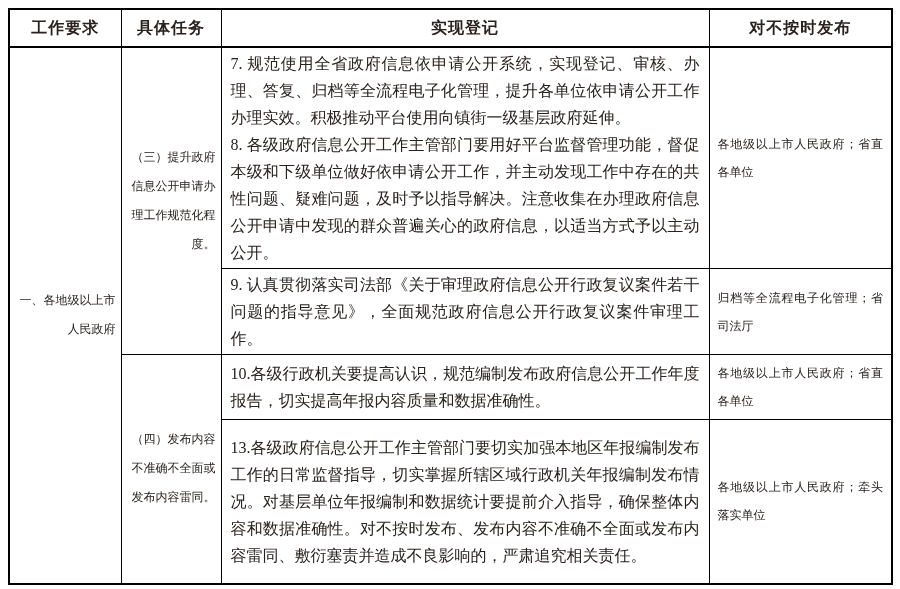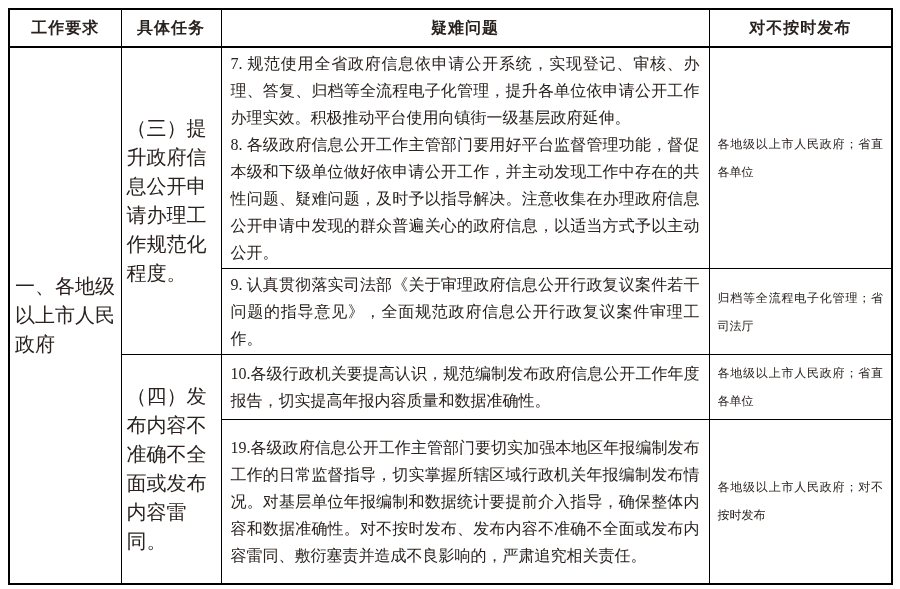--- a/index.html
+++ b/index.html
@@ -38,23 +38,23 @@
     border-bottom: 2px solid #000000;
     letter-spacing: 1px;
   }
   .col-1 { width: 112px; }
   .col-2 { width: 100px; }
   .col-3 { width: 488px; }
   .col-4 { width: 183px; }
 
   td.cell-work,
   td.cell-task {
-    text-align: left;
+    text-align: right;
     vertical-align: middle;
-    font-size: 20px;
+    font-size: 12px;
     line-height: 29px;
     padding: 0 5px;
   }
   td.cell-req {
     vertical-align: middle;
     font-size: 16px;
     line-height: 27px;
     padding: 2px 9px;
   }
   td.cell-req p {
@@ -83,21 +83,21 @@
     <colgroup>
       <col class="col-1">
       <col class="col-2">
       <col class="col-3">
       <col class="col-4">
     </colgroup>
     <thead>
       <tr>
         <th>工作要求</th>
         <th>具体任务</th>
-        <th>疑难问题</th>
+        <th>实现登记</th>
         <th>对不按时发布</th>
       </tr>
     </thead>
     <tbody>
       <tr class="row-a">
         <td class="cell-work" rowspan="4">一、各地级以上市人民政府</td>
         <td class="cell-task" rowspan="2">（三）提升政府信息公开申请办理工作规范化程度。</td>
         <td class="cell-req">
           <p>7. 规范使用全省政府信息依申请公开系统，实现登记、审核、办理、答复、归档等全流程电子化管理，提升各单位依申请公开工作办理实效。积极推动平台使用向镇街一级基层政府延伸。</p>
           <p>8. 各级政府信息公开工作主管部门要用好平台监督管理功能，督促本级和下级单位做好依申请公开工作，并主动发现工作中存在的共性问题、疑难问题，及时予以指导解决。注意收集在办理政府信息公开申请中发现的群众普遍关心的政府信息，以适当方式予以主动公开。</p>
@@ -112,19 +112,19 @@
       </tr>
       <tr class="row-c">
         <td class="cell-task" rowspan="2">（四）发布内容不准确不全面或发布内容雷同。</td>
         <td class="cell-req">
           <p>10.各级行政机关要提高认识，规范编制发布政府信息公开工作年度报告，切实提高年报内容质量和数据准确性。</p>
         </td>
         <td class="cell-unit">各地级以上市人民政府；省直各单位</td>
       </tr>
       <tr class="row-d">
         <td class="cell-req">
-          <p>19.各级政府信息公开工作主管部门要切实加强本地区年报编制发布工作的日常监督指导，切实掌握所辖区域行政机关年报编制发布情况。对基层单位年报编制和数据统计要提前介入指导，确保整体内容和数据准确性。对不按时发布、发布内容不准确不全面或发布内容雷同、敷衍塞责并造成不良影响的，严肃追究相关责任。</p>
+          <p>13.各级政府信息公开工作主管部门要切实加强本地区年报编制发布工作的日常监督指导，切实掌握所辖区域行政机关年报编制发布情况。对基层单位年报编制和数据统计要提前介入指导，确保整体内容和数据准确性。对不按时发布、发布内容不准确不全面或发布内容雷同、敷衍塞责并造成不良影响的，严肃追究相关责任。</p>
         </td>
-        <td class="cell-unit">各地级以上市人民政府；对不按时发布</td>
+        <td class="cell-unit">各地级以上市人民政府；牵头落实单位</td>
       </tr>
     </tbody>
   </table>
 </div>
 
 </body></html>

